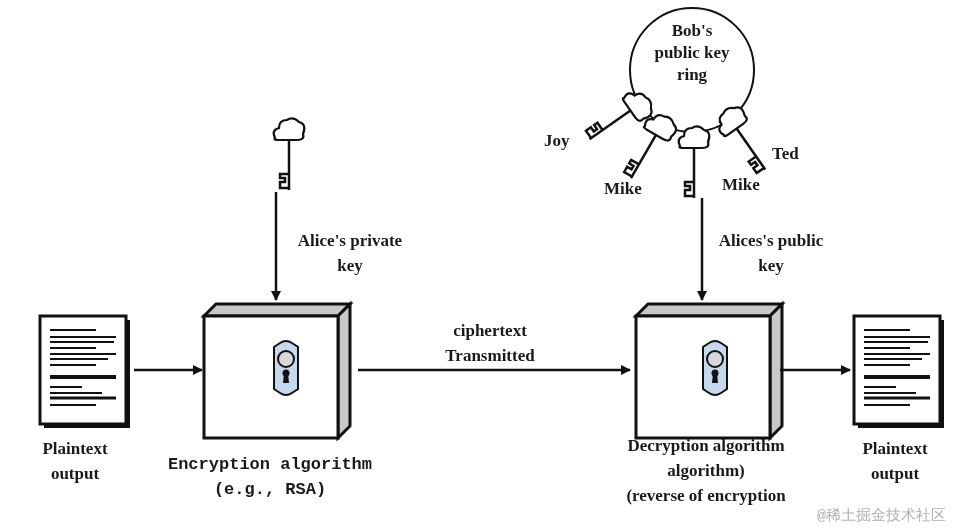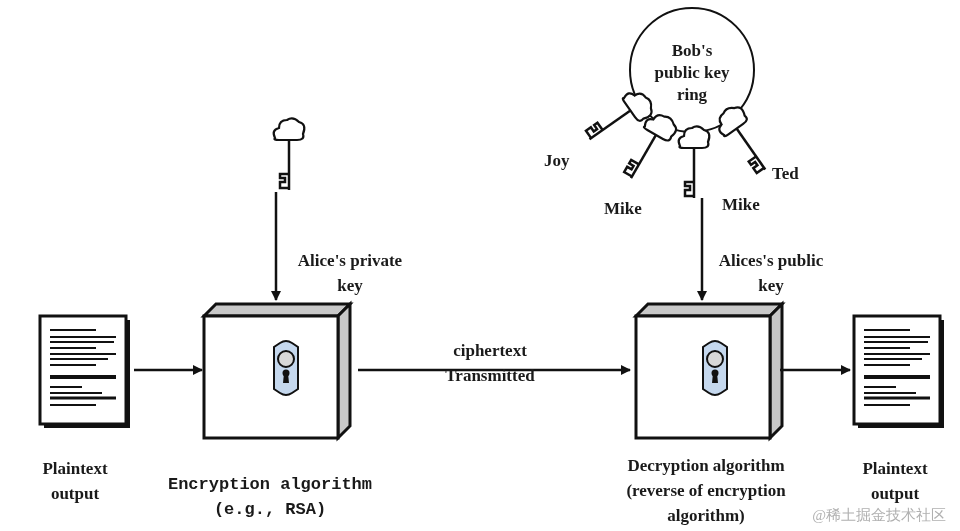--- a/index.html
+++ b/index.html
@@ -1,23 +1,23 @@
 <!DOCTYPE html>
 <html><head>
 <meta charset="utf-8">
 <style>
   html, body { margin: 0; padding: 0; background: #ffffff; }
   body { width: 960px; height: 531px; position: relative; overflow: hidden;
          font-family: "Liberation Serif", "DejaVu Serif", serif; }
   #diagram { position: absolute; left: 0; top: 0; }
   .lbl { position: absolute; text-align: center; font-weight: bold; color: #1a1a1a;
          font-size: 17px; line-height: 25px; white-space: nowrap;
-         font-family: "Liberation Serif", "DejaVu Serif", serif; margin-top: 20px; }
+         font-family: "Liberation Serif", "DejaVu Serif", serif; }
   .watermark { position: absolute; right: 14px; bottom: 6px; color: #b0b0b0;
-               font-size: 15px; font-family: Liberation Serif, serif; }
+               font-size: 15px; font-family: Liberation Mono, monospace; }
 </style>
 </head>
 <body>
 
 <svg id="diagram" width="960" height="531" viewBox="0 0 960 531" xmlns="http://www.w3.org/2000/svg">
   <defs>
     <marker id="arrowhead" markerWidth="10" markerHeight="10" refX="9" refY="5" orient="auto" markerUnits="userSpaceOnUse">
       <path d="M0,0 L10,5 L0,10 Z" fill="#111"></path>
     </marker>
 
@@ -141,22 +141,22 @@
 <div class="lbl" style="left:722px; top:172px;">Mike</div>
 <div class="lbl" style="left:772px; top:141px;">Ted</div>
 
 <div class="lbl" style="left:696px; top:228px; width:150px;">
   <div>Alices's public</div>
   <div>key</div>
 </div>
 
 <div class="lbl" style="left:596px; top:433px; width:220px;">
   <div>Decryption algorithm</div>
+  <div>algorithm)</div>
   <div>(reverse of encryption</div>
-  <div>algorithm)</div>
 </div>
 
 <div class="lbl" style="left:840px; top:436px; width:110px;">
   <div>Plaintext</div>
   <div>output</div>
 </div>
 
 <div class="watermark">@稀土掘金技术社区</div>
 
 </body></html>

